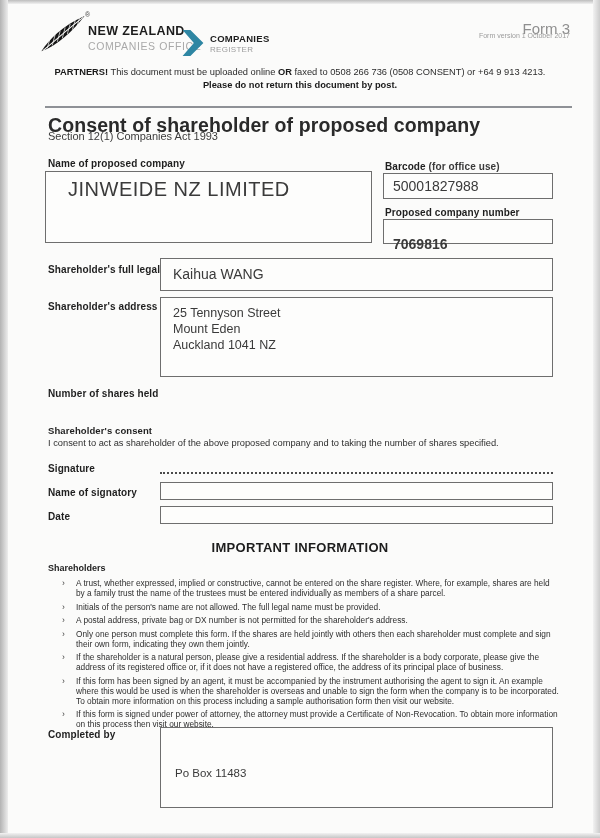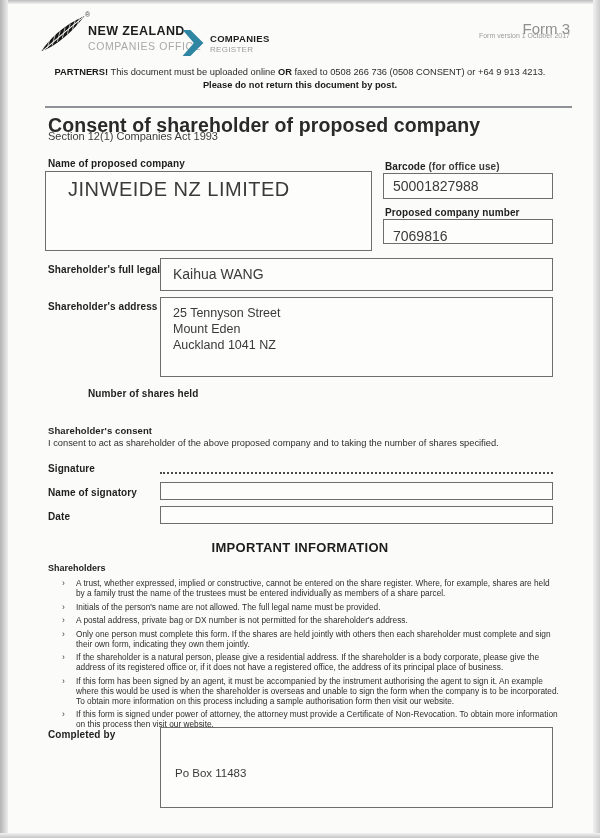--- a/index.html
+++ b/index.html
@@ -96,51 +96,51 @@
     <b>PARTNERS!</b><span> This document must be uploaded online </span><b>OR</b><span> faxed to 0508 266 736 (0508 CONSENT) or +64 9 913 4213.</span><br>
     <b>Please do not return this document by post.</b>
   </div>
 
   <div class="divider"></div>
 
   <div class="title">Consent of shareholder of proposed company</div>
   <div class="subtitle">Section 12(1) Companies Act 1993</div>
 
   <div class="abs label" style="left:48px;top:158px;">Name of proposed company</div>
-  <div class="fbox" style="left:45px;top:171px;width:327px;height:80px;">
+  <div class="fbox" style="left:45px;top:171px;width:327px;height:72px;">
     <div class="val-large" style="margin:6px 0 0 22px;">JINWEIDE NZ LIMITED</div>
   </div>
 
   <div class="abs label" style="left:385px;top:161px;">
     <span>Barcode</span><span class="label-note"> (for office use)</span>
   </div>
   <div class="fbox" style="left:383px;top:173px;width:170px;height:26px;">
     <div class="val-med" style="margin:4px 0 0 9px;">50001827988</div>
   </div>
 
   <div class="abs label" style="left:385px;top:207px;">Proposed company number</div>
   <div class="fbox" style="left:383px;top:219px;width:170px;height:25px;">
-    <div class="val-med" style="margin:8px 0 0 9px;">7069816</div>
+    <div class="val-med" style="margin:16px 0 0 9px;font-weight:bold;">7069816</div>
   </div>
 
   <div class="abs label" style="left:48px;top:264px;">Shareholder's full legal name</div>
   <div class="fbox" style="left:160px;top:258px;width:393px;height:33px;">
     <div class="val-med" style="margin:7px 0 0 12px;">Kaihua WANG</div>
   </div>
 
   <div class="abs label" style="left:48px;top:301px;">Shareholder's address</div>
   <div class="fbox" style="left:160px;top:297px;width:393px;height:80px;">
     <div class="val-addr" style="margin:7px 0 0 12px;">
       <div>25 Tennyson Street</div>
       <div>Mount Eden</div>
       <div>Auckland 1041 NZ</div>
     </div>
   </div>
 
-  <div class="abs label" style="left:48px;top:388px;margin-left:40px;">Number of shares held</div>
+  <div class="abs label" style="left:48px;top:388px;">Number of shares held</div>
 
   <div class="abs label" style="left:48px;top:425px;font-size:9.5px;">Shareholder's consent</div>
   <div class="abs" style="left:48px;top:438px;width:512px;font-size:9.3px;color:#2e2e2e;">I consent to act as shareholder of the above proposed company and to taking the number of shares specified.</div>
 
   <div class="abs label" style="left:48px;top:463px;">Signature</div>
   <div class="sig-dots"></div>
 
   <div class="abs label" style="left:48px;top:487px;">Name of signatory</div>
   <div class="fbox" style="left:160px;top:482px;width:393px;height:18px;">
     <div class="val-med" style="margin:2px 0 0 12px;"></div>

